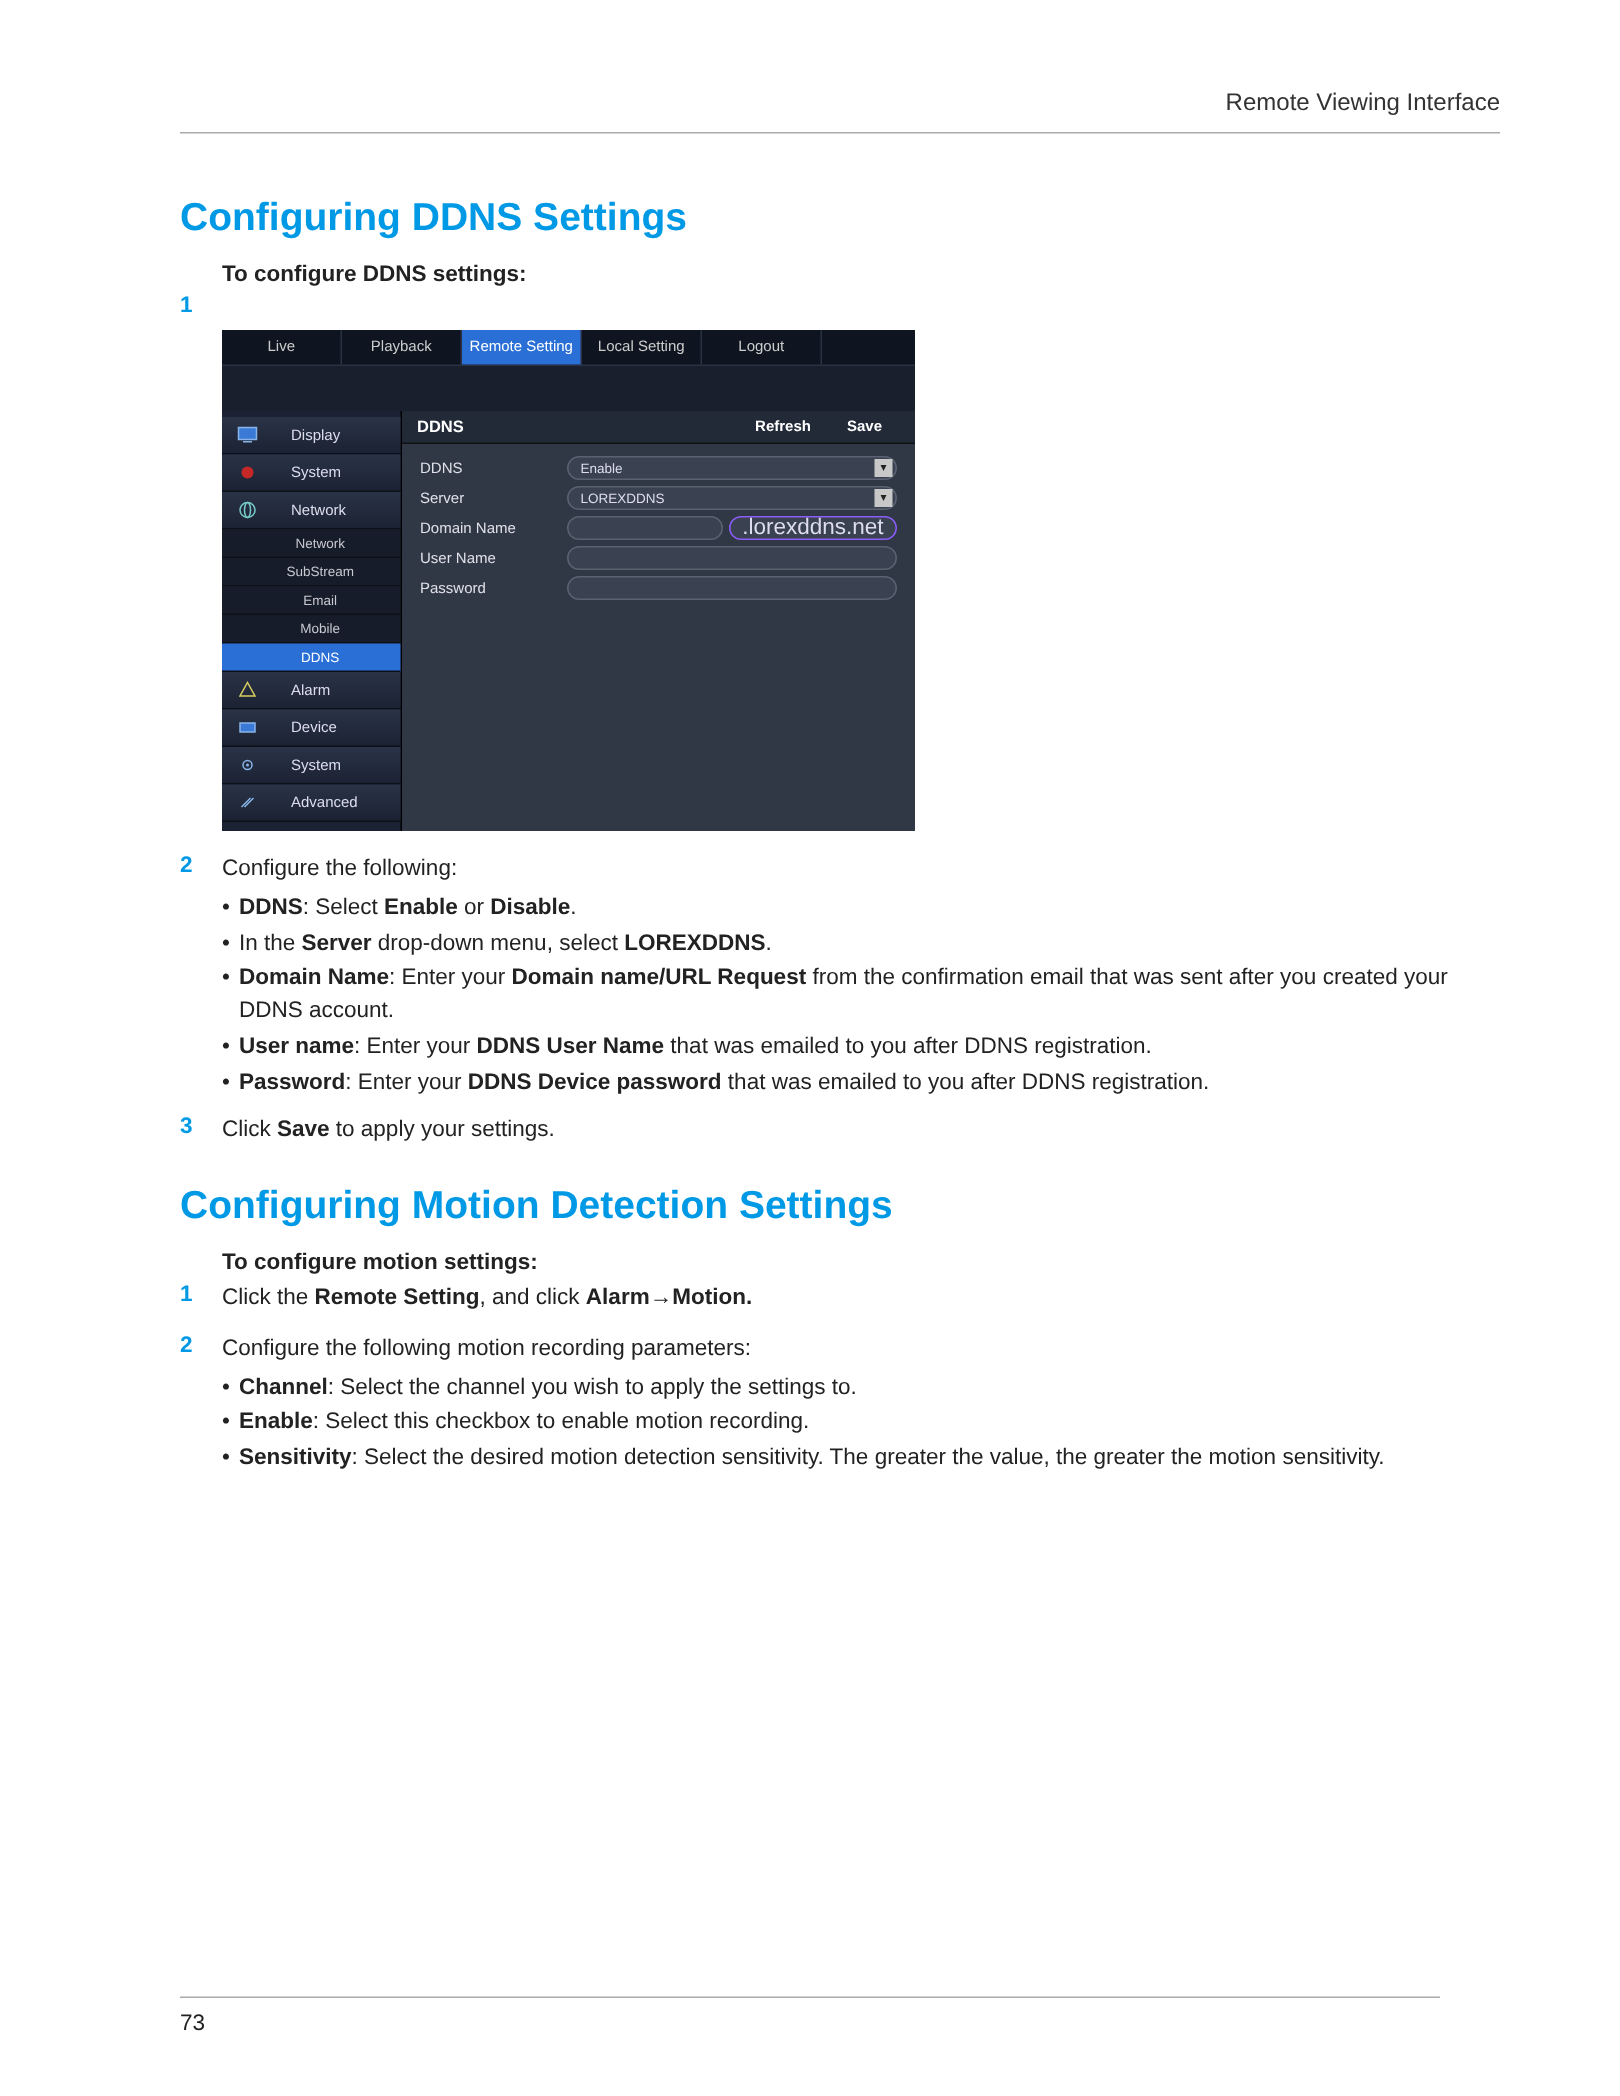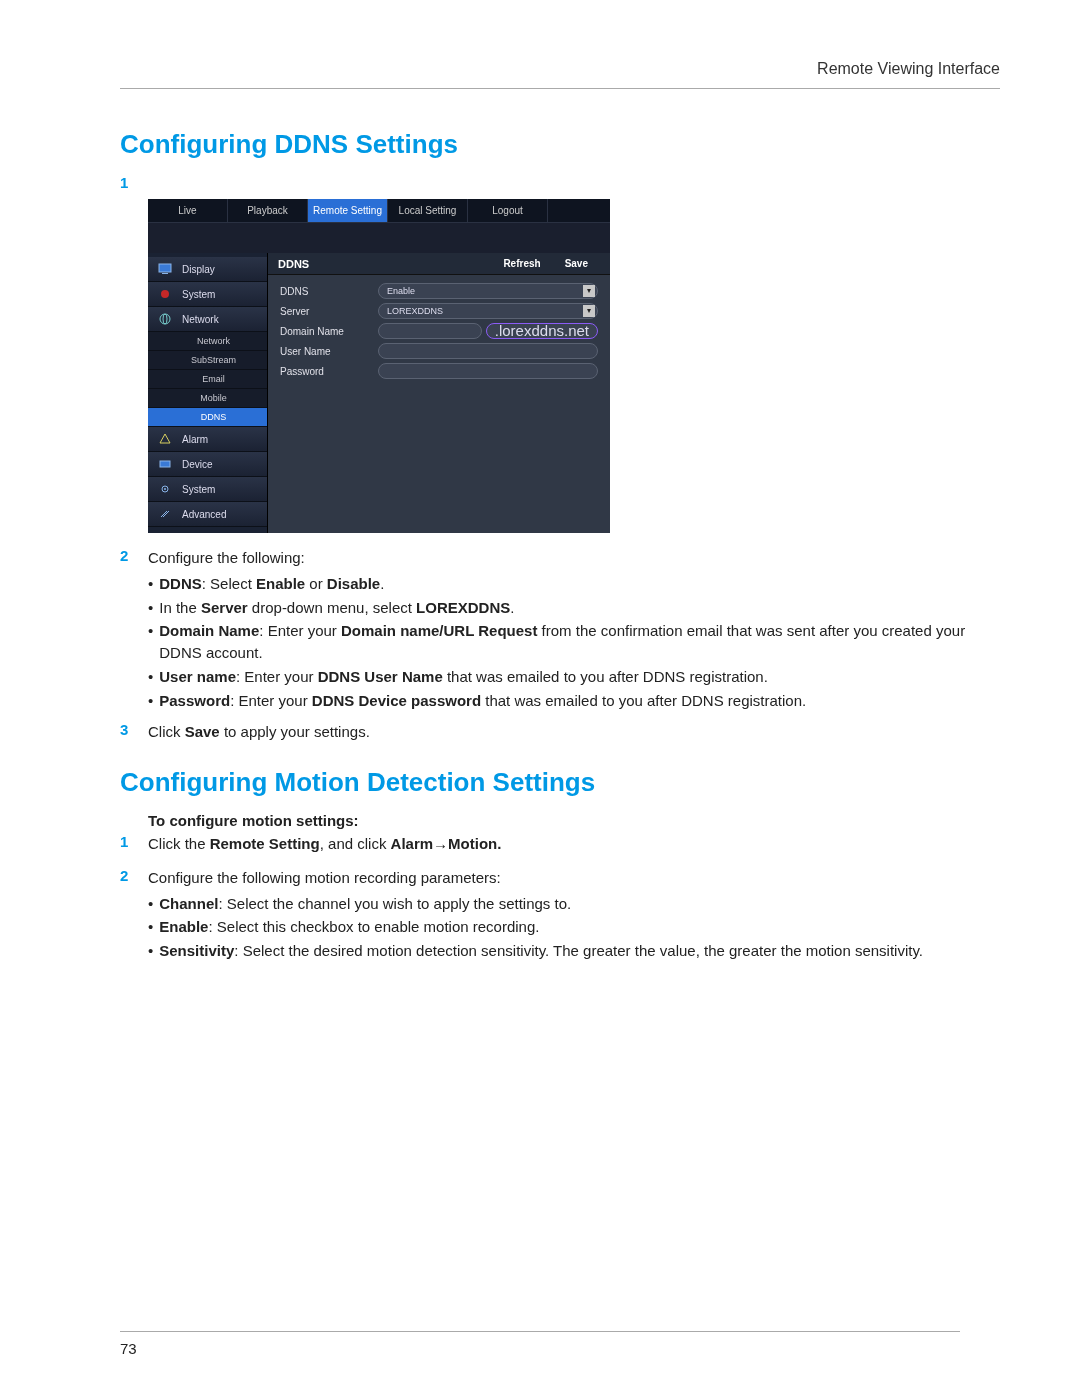--- a/index.html
+++ b/index.html
@@ -97,21 +97,21 @@
   .ui-body { display: flex; min-height: 280px; }
   .ui-side {
     width: 120px;
     background: #1a2233;
     border-right: 1px solid #000;
     padding-top: 4px;
   }
   .side-item {
     display: flex;
     align-items: center;
-    gap: 10px;
+    gap: 22px;
     padding: 6px 10px;
     font-size: 10px;
     color: #dde;
     border-bottom: 1px solid #0c1018;
     background: linear-gradient(#2a3347,#1b2233);
   }
   .side-sub {
     padding: 4px 10px 4px 22px;
     font-size: 9px;
     color: #c8c8d0;
@@ -218,20 +218,21 @@
   }
 </style>
 </head>
 <body>
 
 <div class="page">
   <div class="header-right">Remote Viewing Interface</div>
   <hr class="hr-top">
 
   <h2 class="section">Configuring DDNS Settings</h2>
+  <div class="sub">To configure DDNS settings:</div>
 
   <div class="step">
     <div class="num">1</div>
   </div>
 
   <div class="ui">
     <div class="ui-tabs">
       <div class="ui-tab">Live</div>
       <div class="ui-tab">Playback</div>
       <div class="ui-tab active">Remote Setting</div>

